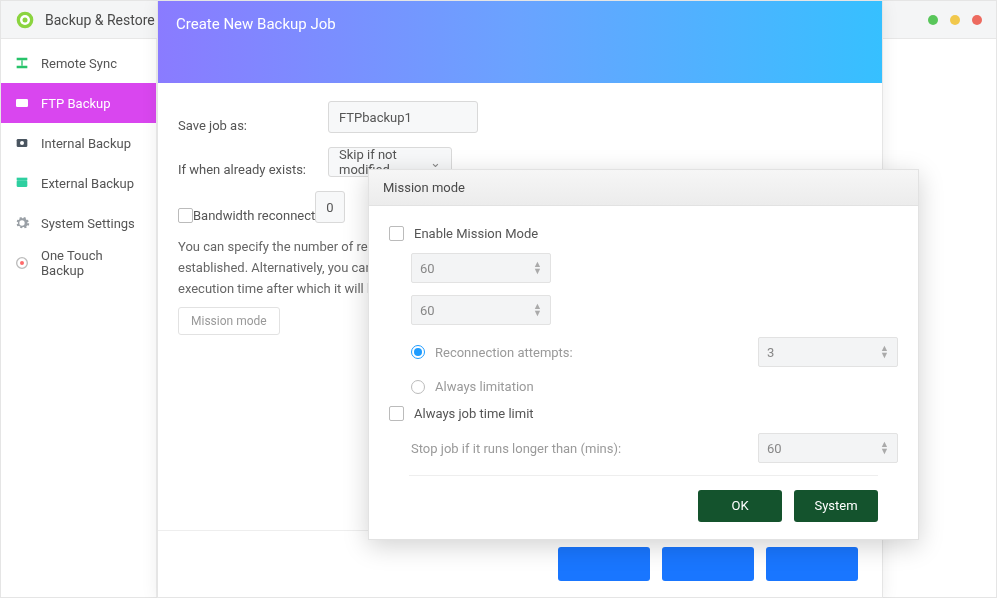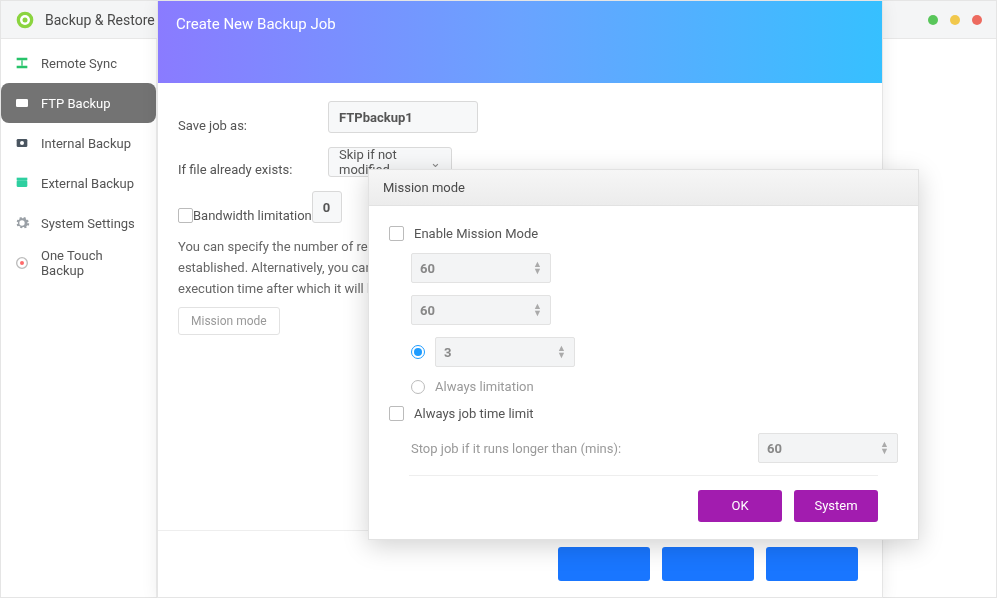--- a/index.html
+++ b/index.html
@@ -13,57 +13,57 @@
   .window-dots { position: absolute; right: 14px; top: 50%; transform: translateY(-50%); display: flex; gap: 12px; }
   .dot { width: 10px; height: 10px; border-radius: 50%; }
   .dot.green { background: #58c65a; }
   .dot.yellow { background: #f1c84c; }
   .dot.red { background: #ed6a5f; }
 
   
   .body { display: flex; height: calc(100% - 38px); }
   .sidebar { width: 156px; background: #fff; border-right: 1px solid #eee; padding-top: 4px; }
   .side-item { display: flex; align-items: center; height: 40px; padding: 0 12px; font-size: 13px; color: #555; cursor: pointer; gap: 10px; }
-  .side-item.active { background: #737373; color: #fff; border-radius: 8px; }
+  .side-item.active { background: #d946ef; color: #fff; }
   .side-item .sicon { width: 18px; height: 18px; display: flex; align-items: center; justify-content: center; flex-shrink: 0; }
 
   .main { flex: 1; position: relative; padding: 30px 40px; }
 
   
   .create-modal { position: absolute; top: -39px; left: 0px; width: 726px; height: 598px; background: #fff; border: 1px solid #e5e5e5; box-shadow: 0 2px 16px rgba(0,0,0,0.08); }
   .create-modal .chead { height: 82px; background: linear-gradient(90deg, #8a7bff 0%, #6aa3ff 50%, #36c0ff 100%); color: #fff; display: flex; align-items: flex-start; padding: 14px 18px; font-size: 15px; }
   .create-modal .cbody { padding: 18px 20px; color: #555; font-size: 13px; }
   .form-row { display: flex; align-items: flex-end; margin-bottom: 14px; }
   .form-row .lbl { width: 150px; color: #555; }
-  .txt-input { border: 1px solid #d9d9d9; background: #f7f8f9; border-radius: 3px; height: 30px; padding: 15px 10px; font-size: 13px; color: #555; width: 150px; font-weight: bold; }
+  .txt-input { border: 1px solid #d9d9d9; background: #f7f8f9; border-radius: 3px; height: 30px; padding: 15px 10px; font-size: 13px; color: #555; width: 150px; }
   .select-like { border: 1px solid #d9d9d9; background: #f7f8f9; border-radius: 3px; height: 30px; padding: 0 10px; font-size: 13px; color: #555; width: 124px; display: flex; align-items: center; justify-content: space-between; }
   .select-like .chev { color: #888; }
   .ck { width: 15px; height: 15px; border: 1.5px solid #bbb; border-radius: 2px; background: #fff; display: inline-block; }
   .small-num { width: 30px; }
   .desc { color: #666; font-size: 13px; line-height: 1.6; margin-top: 4px; }
   .mission-btn { display: inline-block; border: 1px solid #e2e2e2; border-radius: 3px; padding: 6px 12px; font-size: 12px; color: #999; margin-top: 8px; background: #fff; }
 
   .create-modal .cfoot { position: absolute; bottom: 0; left: 0; right: 0; padding: 16px 24px; border-top: 1px solid #eee; display: flex; justify-content: flex-end; gap: 12px; }
   .hidden-btn { background: #1976ff; height: 34px; width: 92px; border-radius: 3px; }
 
   
   .mission-pop { position: absolute; top: 168px; left: 367px; width: 551px; background: #fff; border: 1px solid #e2e2e2; box-shadow: 0 6px 24px rgba(0,0,0,0.18); }
   .mission-pop .mhead { height: 36px; background: linear-gradient(#f6f6f6, #ececec); border-bottom: 1px solid #e2e2e2; display: flex; align-items: center; padding: 0 14px; font-size: 13px; color: #4a4a4a; }
   .mission-pop .mbody { padding: 20px 20px 4px 20px; font-size: 13px; color: #555; }
   .mrow { display: flex; align-items: center; margin-bottom: 12px; }
   .mrow .mlbl { flex: 1; color: #9a9a9a; }
   .mrow .mlbl.dark { color: #555; }
-  .spinbox { width: 140px; height: 30px; border: 1px solid #e2e2e2; background: #f3f4f5; border-radius: 2px; display: flex; align-items: center; padding: 12px 8px; justify-content: space-between; color: #888; font-size: 13px; font-weight: bold; }
+  .spinbox { width: 140px; height: 30px; border: 1px solid #e2e2e2; background: #f3f4f5; border-radius: 2px; display: flex; align-items: center; padding: 12px 8px; justify-content: space-between; color: #888; font-size: 13px; }
   .spinbox .arrows { display: flex; flex-direction: column; line-height: 7px; color: #aaa; font-size: 9px; }
   .radio { width: 14px; height: 14px; border-radius: 50%; border: 1.5px solid #bbb; display: inline-flex; align-items: center; justify-content: center; margin-right: 10px; }
   .radio.sel { border-color: #1e9cff; }
   .radio.sel::after { content: ""; width: 8px; height: 8px; border-radius: 50%; background: #1e9cff; }
   .indent { padding-left: 22px; }
   .mission-pop .mfoot { height: 60px; border-top: 1px solid #eee; margin: 12px 20px 0 20px; display: flex; align-items: center; justify-content: flex-end; gap: 12px; }
-  .btn { height: 32px; min-width: 84px; border-radius: 3px; border: none; background: #a21caf; color: #fff; font-size: 13px; cursor: pointer; padding: 0 16px; }
+  .btn { height: 32px; min-width: 84px; border-radius: 3px; border: none; background: #14532d; color: #fff; font-size: 13px; cursor: pointer; padding: 0 16px; }
 </style>
 </head>
 <body>
 
 <div class="app">
 
   <div class="header">
     <span class="logo">
       <svg viewBox="0 0 24 24" width="20" height="20">
           <circle cx="12" cy="12" r="10" fill="#8bd43f"></circle>
@@ -141,29 +141,29 @@
       <div class="create-modal">
         <div class="chead">
           <span>Create New Backup Job</span>
         </div>
         <div class="cbody">
           <div class="form-row">
             <span class="lbl">Save job as:</span>
             <input class="txt-input" value="FTPbackup1" style="">
           </div>
           <div class="form-row">
-            <span class="lbl">If file already exists:</span>
+            <span class="lbl">If when already exists:</span>
             <div class="select-like">
               <span>Skip if not modified</span>
               <span class="chev">⌄</span>
             </div>
           </div>
           <div class="form-row">
             <span class="ck"></span>
-            <span style="flex:0 0 auto;">Bandwidth limitation</span>
+            <span style="flex:0 0 auto;">Bandwidth reconnect</span>
             <input class="txt-input small-num" value="0" style="">
           </div>
           <div class="desc">You can specify the number of reconnection attempts and time interval for cases when FTP connection cannot be established. Alternatively, you can enable Mission Mode to keep the job running until it completes or a maximum execution time after which it will be aborted.</div>
           <div class="mission-btn">Mission mode</div>
         </div>
         <div class="cfoot">
           <div class="hidden-btn"></div>
           <div class="hidden-btn"></div>
           <div class="hidden-btn"></div>
         </div>
@@ -197,20 +197,21 @@
           <span>60</span>
           <span class="arrows">
               <span>▲</span>
               <span>▼</span>
             </span>
         </div>
       </div>
 
       <div class="mrow indent">
         <span class="radio sel"></span>
+        <span class="mlbl">Reconnection attempts:</span>
         <div class="spinbox">
           <span>3</span>
           <span class="arrows">
               <span>▲</span>
               <span>▼</span>
             </span>
         </div>
       </div>
 
       <div class="mrow indent">

